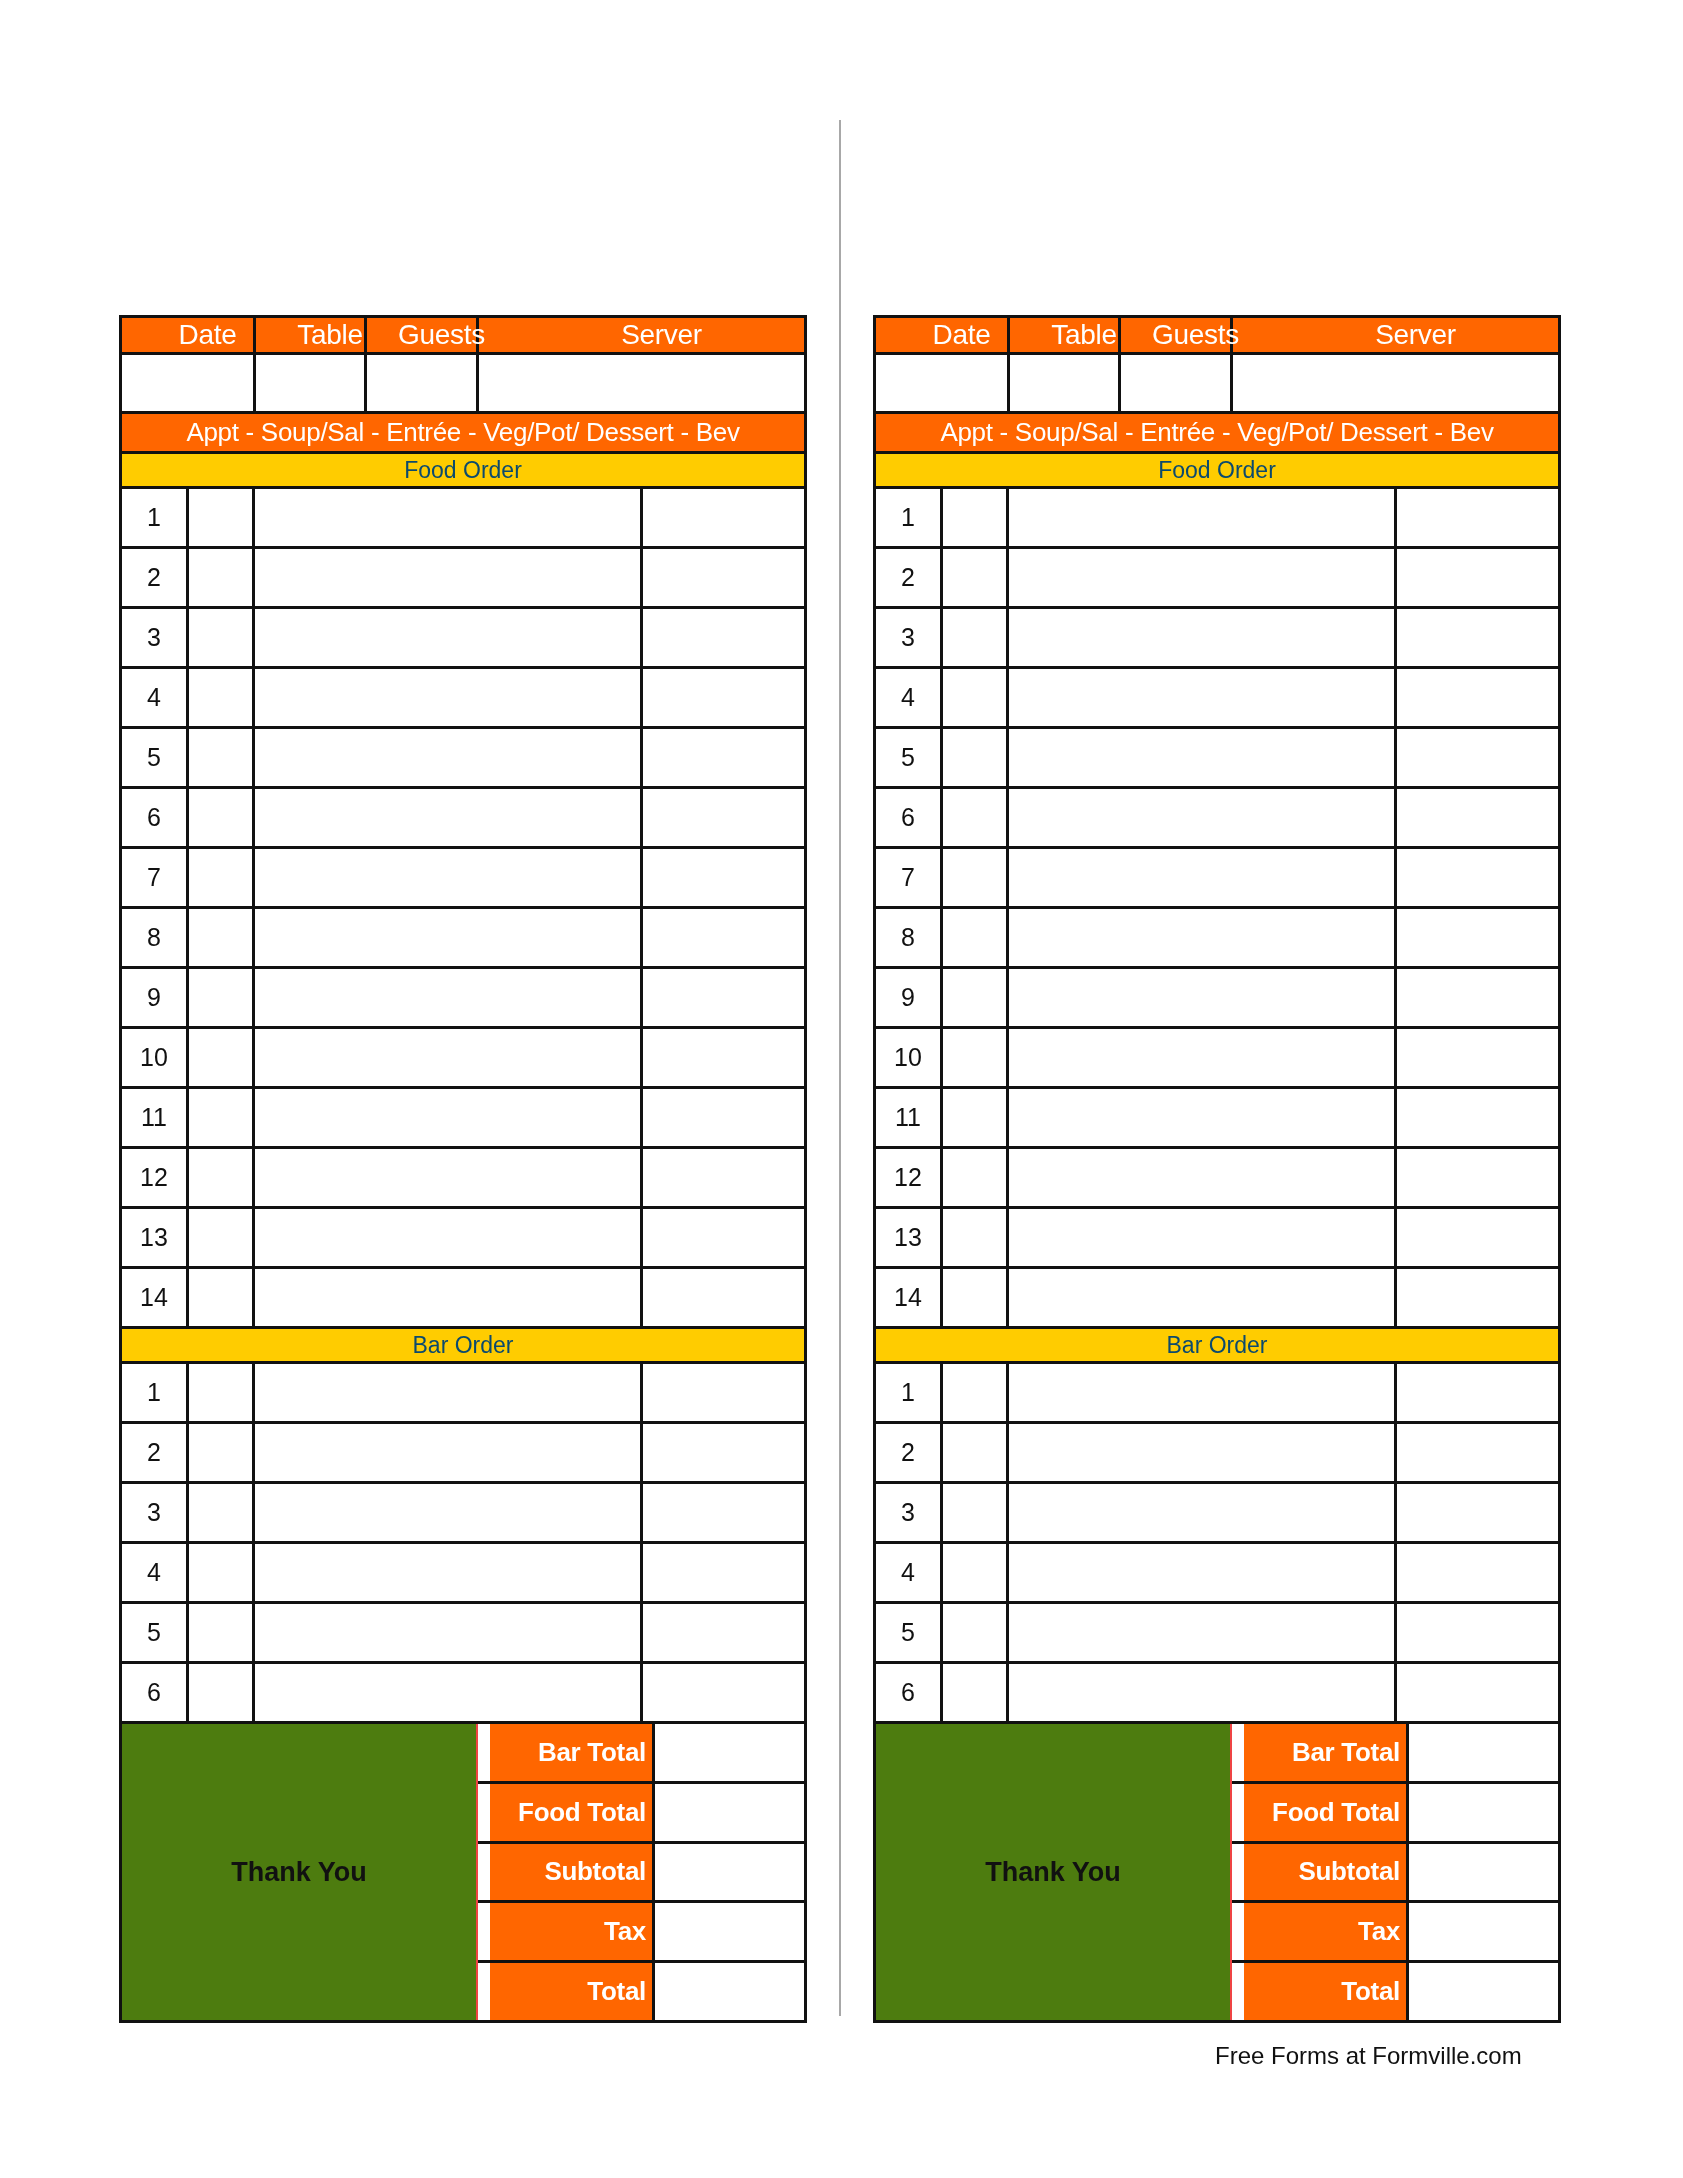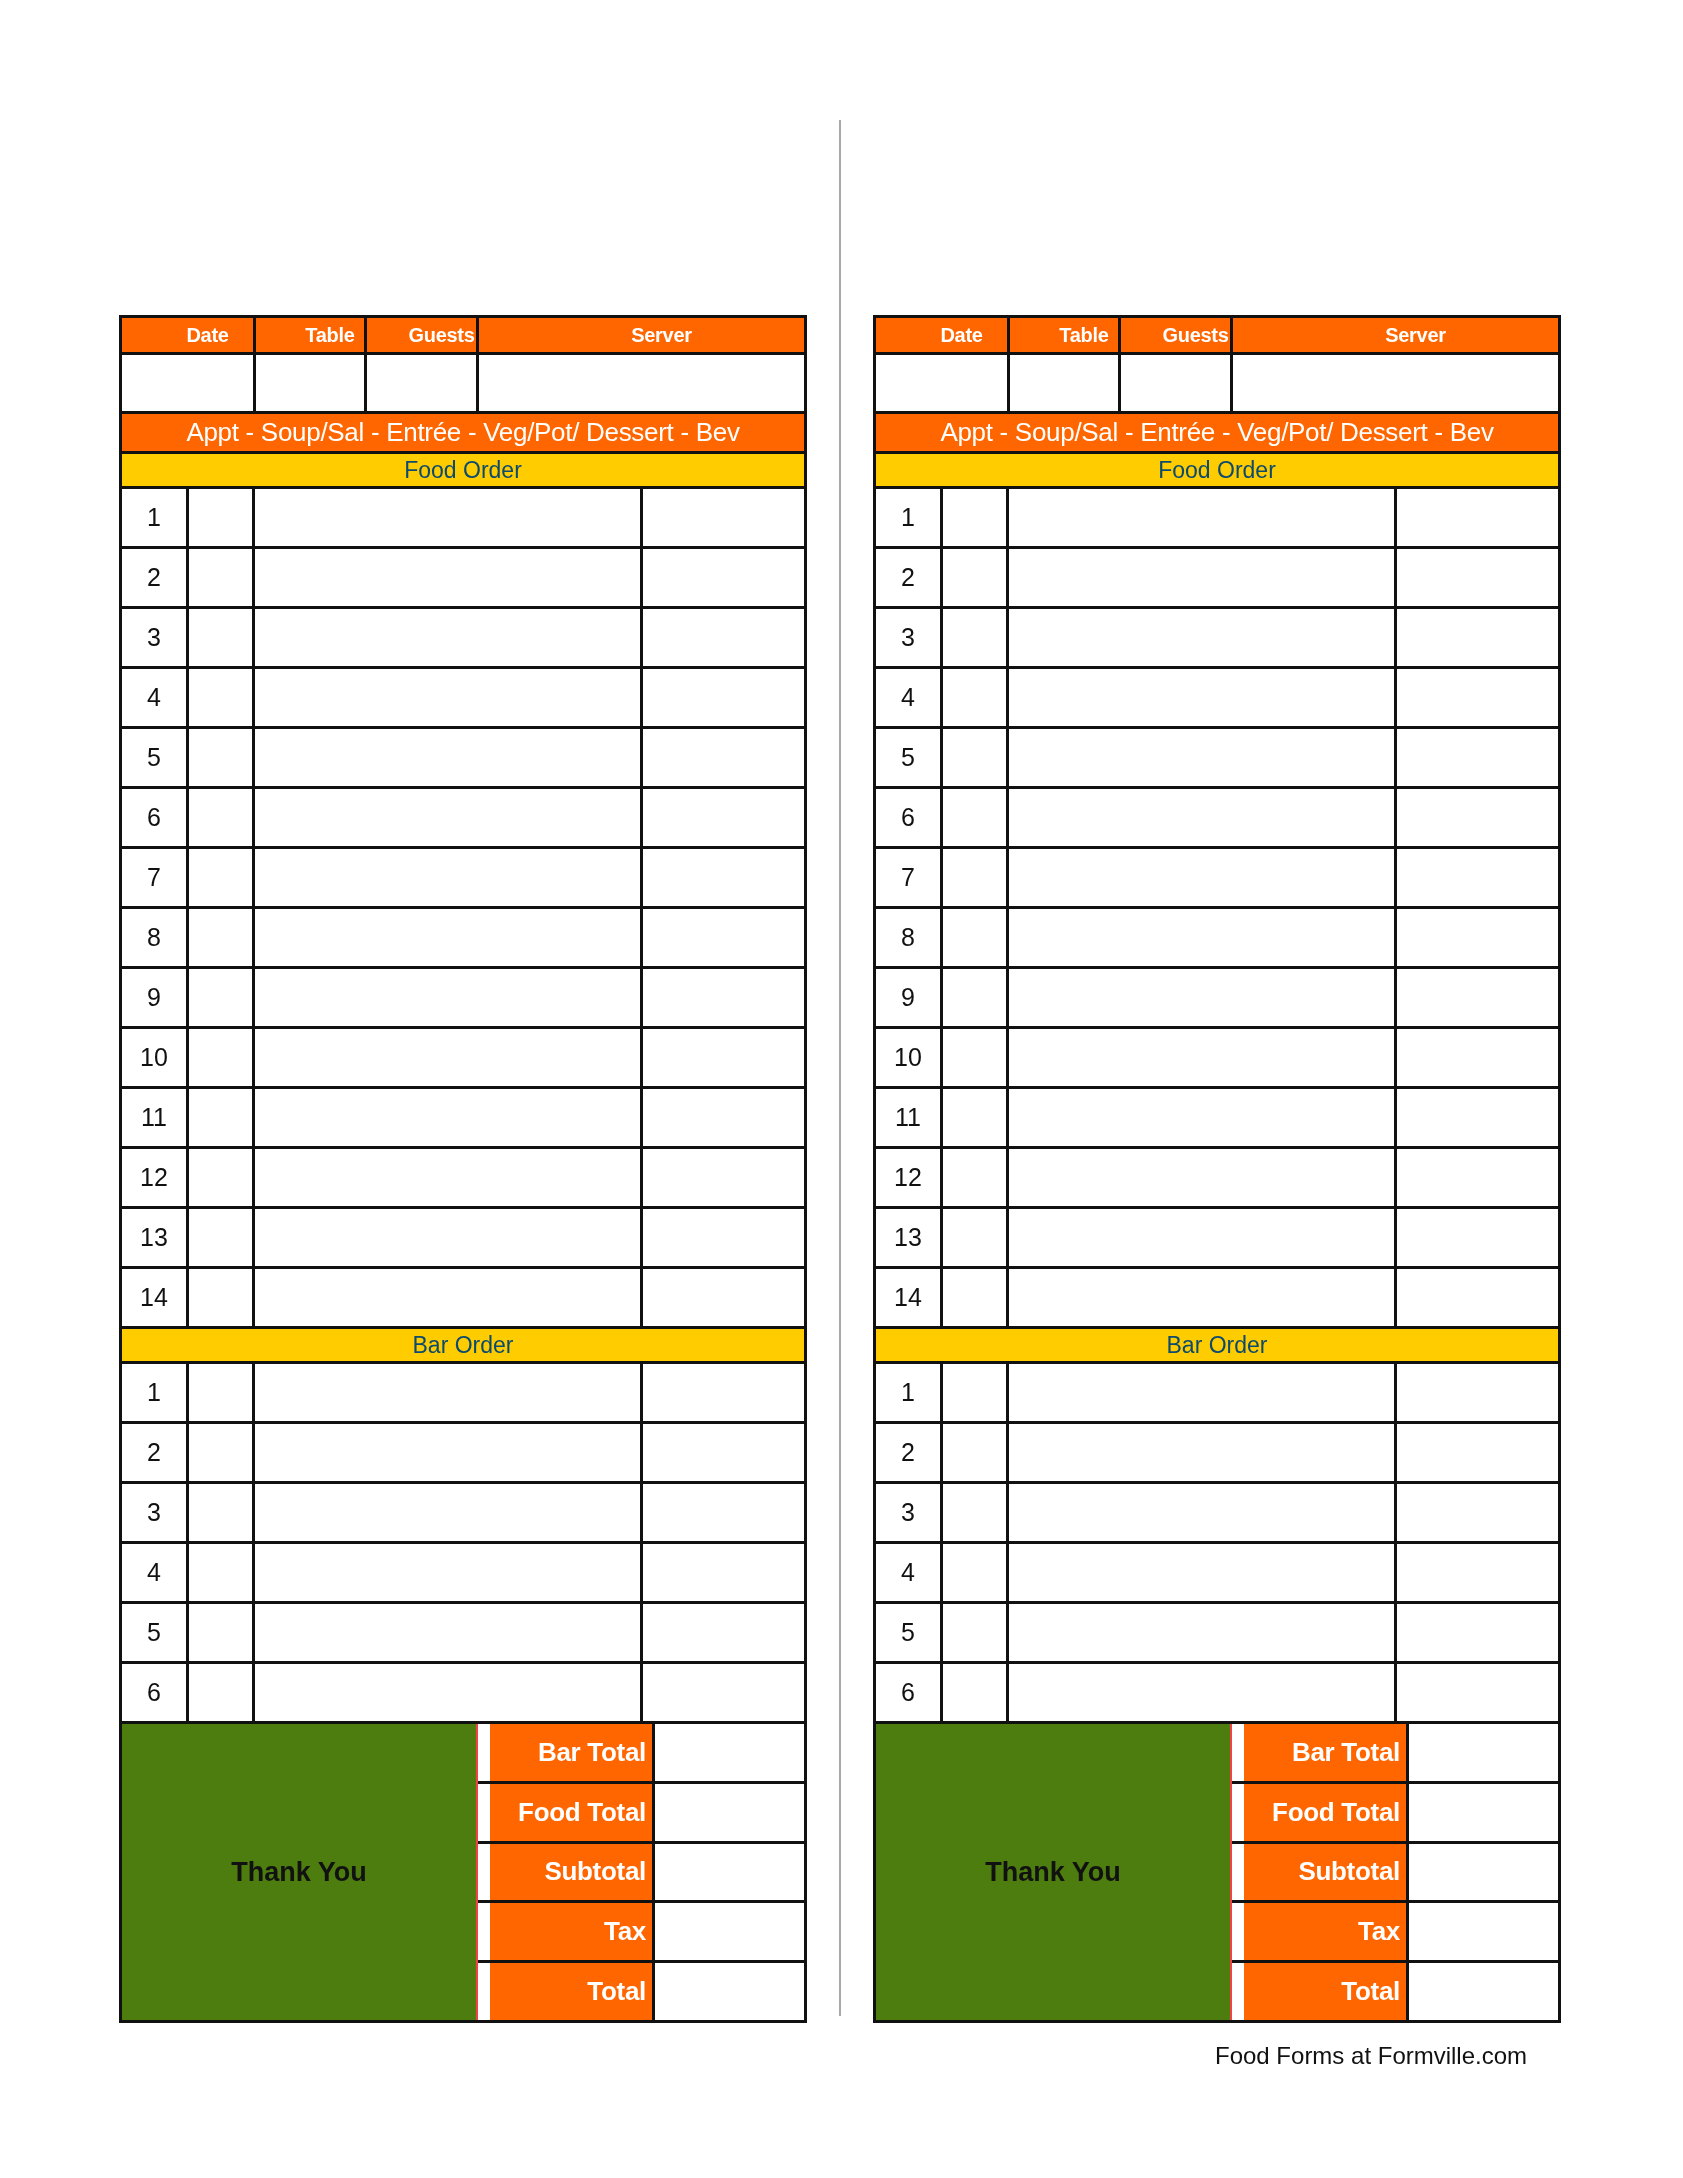--- a/index.html
+++ b/index.html
@@ -5,21 +5,21 @@
   html, body { margin:0; padding:0; background:#ffffff; }
   body { width:1683px; height:2178px; position:relative; overflow:hidden; font-family:"Liberation Sans", sans-serif; }
   .divider { position:absolute; left:839px; top:120px; width:2px; height:1896px; background:#a8a8a8; }
   .ticket { position:absolute; top:315px; width:688px; }
   .ticket-left { left:119px; }
   .ticket-right { left:873px; }
   .row { display:flex; box-sizing:border-box; border-left:3px solid #111; border-right:3px solid #111; }
   .cell { box-sizing:border-box; border-right:3px solid #111; display:flex; align-items:center; justify-content:center; }
   .cell:last-child { border-right:none; }
   .hdr { height:40px; background:#FF6600; border-top:3px solid #111; border-bottom:3px solid #111; }
-  .hdr .cell { color:#fff; font-weight:bold; font-size:20px; font-family:"Liberation Sans", sans-serif; letter-spacing:-0.3px;padding-left:40px; }
+  .hdr .cell { color:#fff; font-weight:normal; font-size:28px; font-family:"Liberation Sans", sans-serif; letter-spacing:-0.3px;padding-left:40px; }
   .inp { height:59px; border-bottom:3px solid #111; }
   .inp .cell { background:#fff; }
   .band-orange { height:40px; background:#FF6600; border-bottom:3px solid #111; color:#fff; font-weight:normal; font-size:26px; justify-content:center; align-items:center; letter-spacing:-0.3px; }
   .band-yellow { height:35px; background:#FFCC00; border-bottom:3px solid #111; color:#0c4a6e; font-weight:normal; font-size:23px; justify-content:center; align-items:center; }
   .line { height:60px; border-bottom:3px solid #111; }
   .line .num { font-size:25px; color:#111; font-weight:normal; }
   .c-num { width:67px; }
   .c-qty { width:66px; }
   .c-item { width:388px; }
   .c-price { flex:1; }
@@ -361,14 +361,14 @@
     </div>
           <div class="tot-row">
       <div class="tot-label">Total</div>
       <div class="tot-val"></div>
     </div>
         </div>
       </div>
     </div>
   </div>
 
-<div class="footer">Food Forms at Formville.com</div>
+<div class="footer">Free Forms at Formville.com</div>
 
 
 </body></html>

